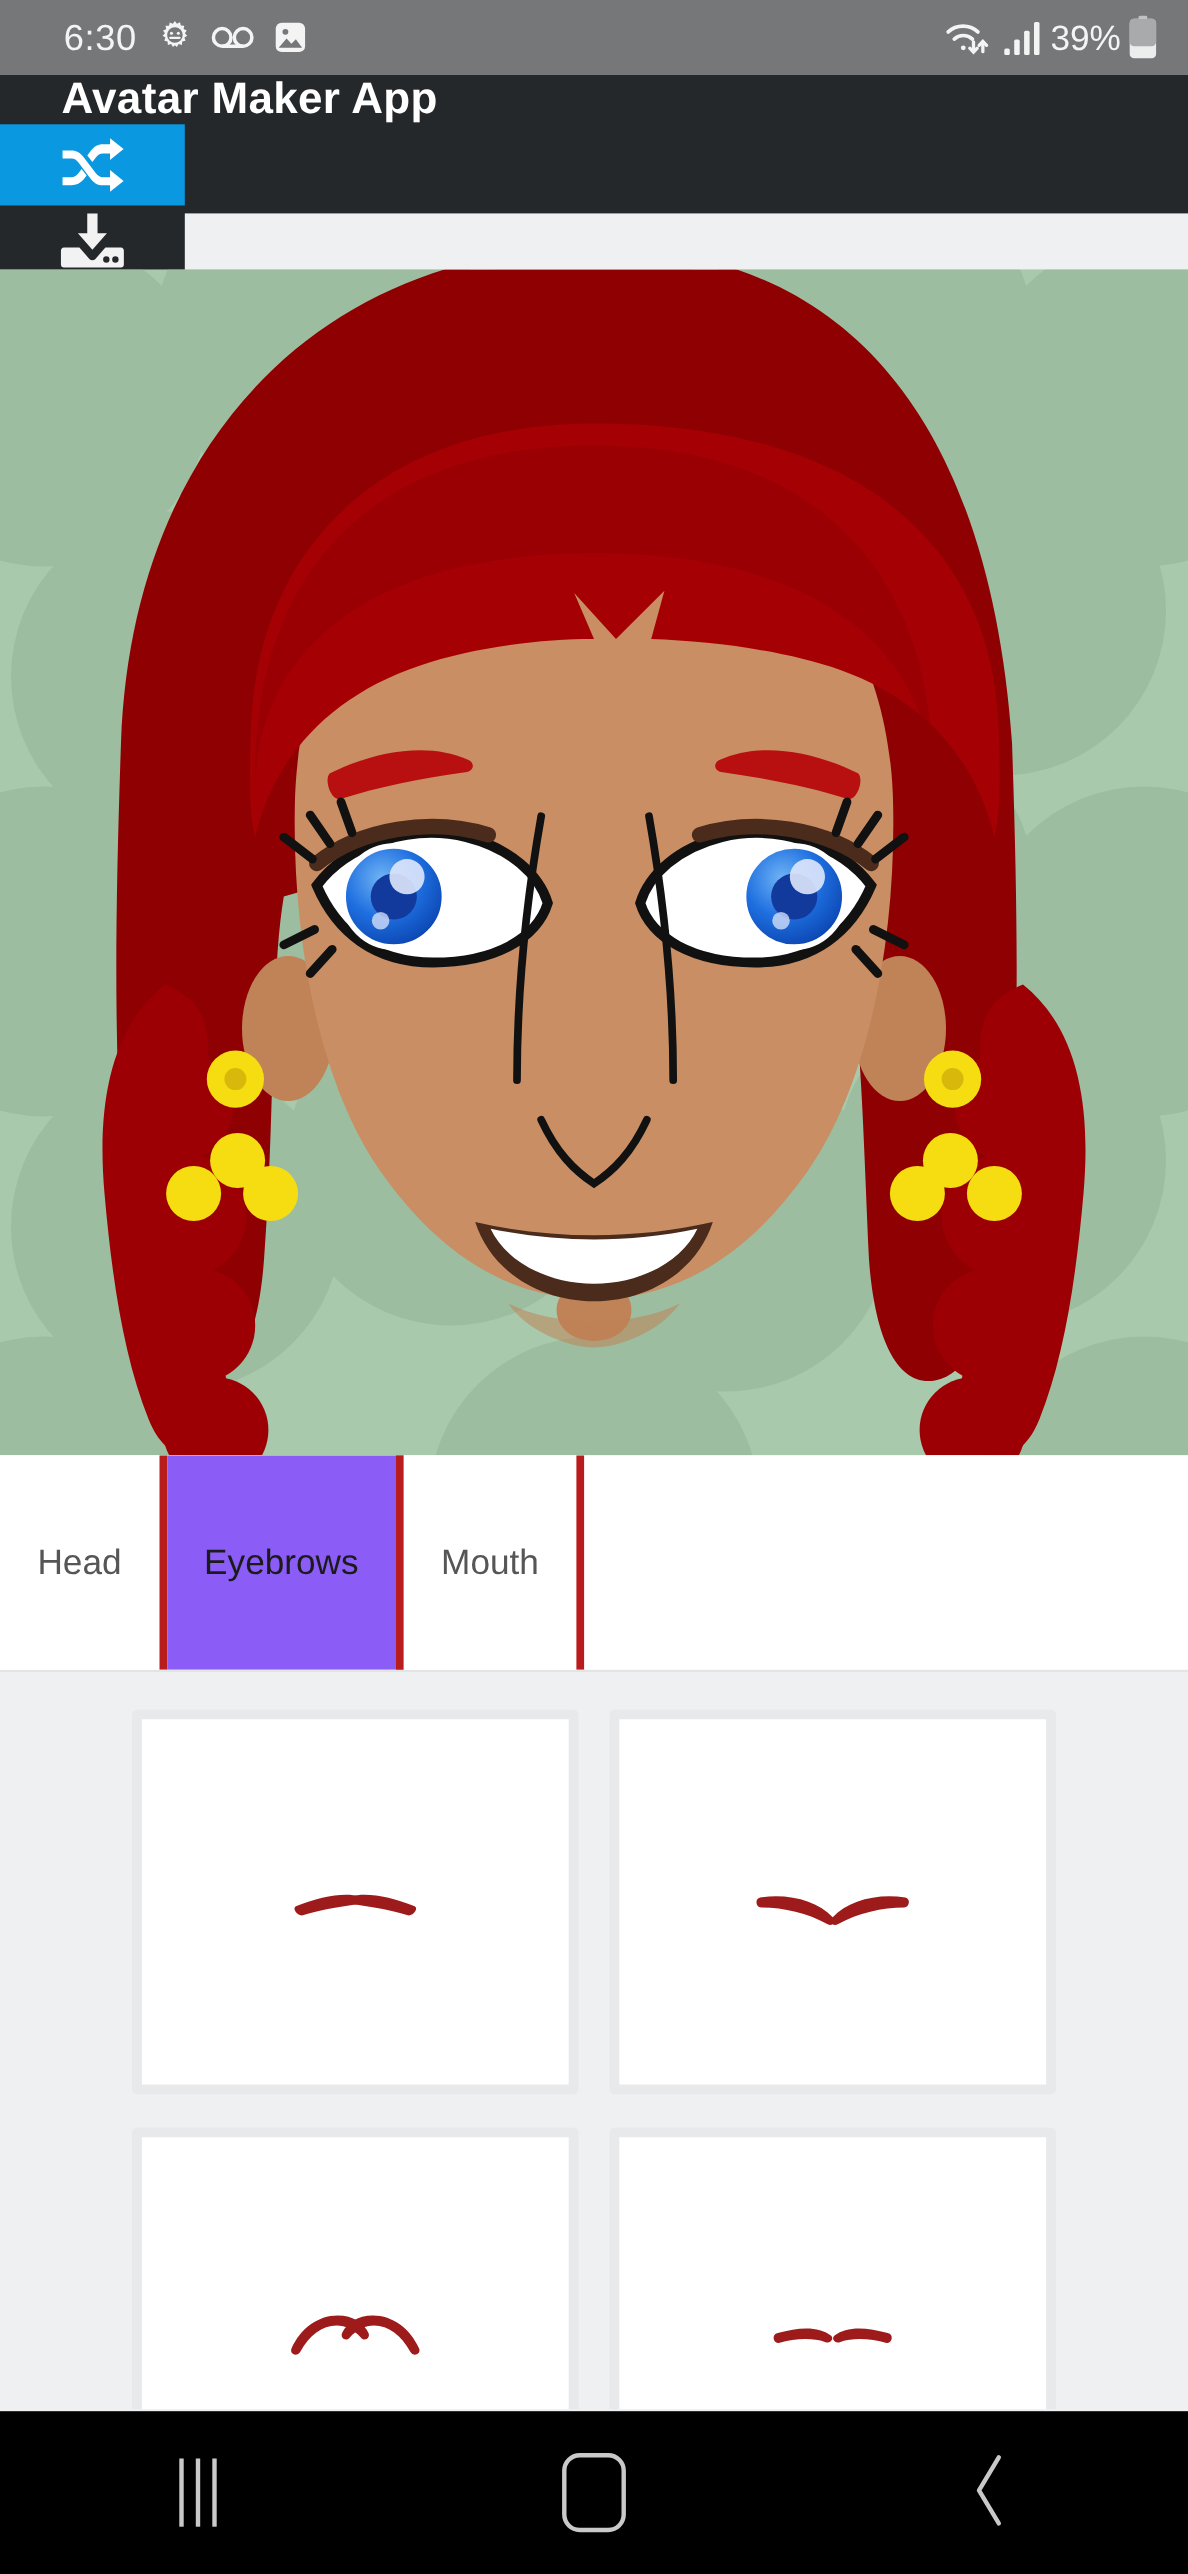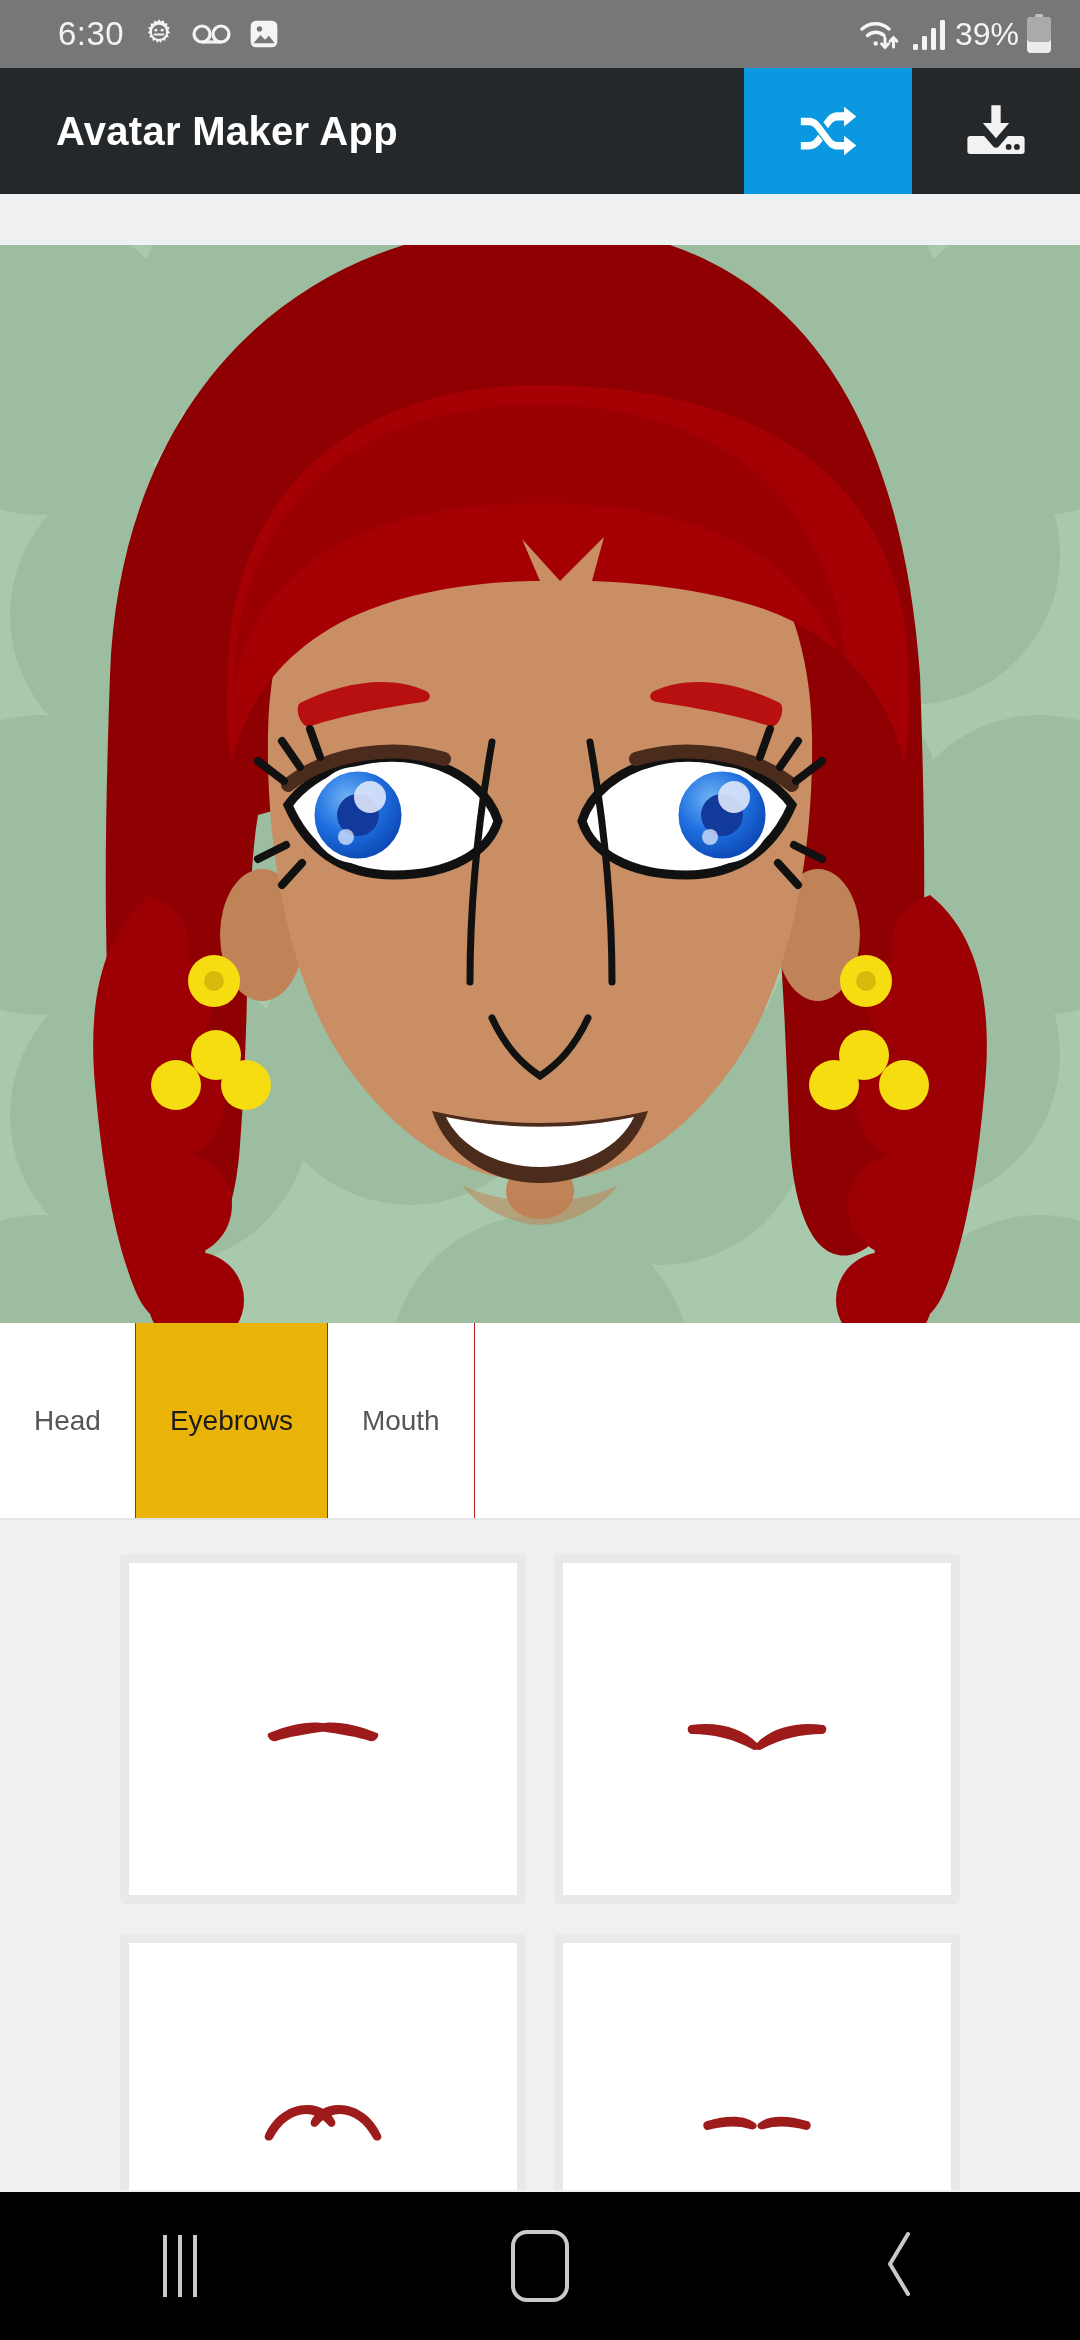--- a/index.html
+++ b/index.html
@@ -17,21 +17,21 @@
   .sb-time{ font-size:33px; letter-spacing:.5px; font-weight:400; }
   .sb-left-icons{ display:flex; align-items:center; gap:16px; margin-left:18px; }
   .sb-spacer{ flex:1; }
   .sb-right{ display:flex; align-items:center; gap:7px; }
   .sb-batt-text{ font-size:32px; letter-spacing:0; }
   .icon-svg{ display:block; }
 
   
   .appbar{
     position:absolute; top:68px; left:0; width:1080px; height:126px;
-    background:#25282a; display:flex; align-items:stretch;
+    background:#25282a; display:flex; align-items:stretch;flex-direction:column;
   }
   .appbar-title{
     flex:1; display:flex; align-items:center; padding-left:56px;
     color:#ffffff; font-size:40px; font-weight:bold; letter-spacing:.3px;
   }
   .appbar-btn{
     width:168px; display:flex; align-items:center; justify-content:center;
     cursor:pointer;
   }
   .appbar-btn.shuffle{ background:#0a99e0; }
@@ -46,24 +46,24 @@
 
   
   .tabbar{
     position:absolute; top:1323px; left:0; width:1080px; height:197px;
     background:#ffffff; display:flex; align-items:stretch;
     border-bottom:2px solid #e3e4e6; overflow:hidden;
   }
   .tab{
     display:flex; align-items:center; justify-content:center;
     padding:0 34px; background:#ffffff; color:#565656;
-    font-size:28px; white-space:nowrap; cursor:pointer;
-    border-right:1px solid #b91c1c;
-  }
-  .tab.active{ background:#eab308; color:#1b1b1b; }
+    font-size:32px; white-space:nowrap; cursor:pointer;
+    border-right:7px solid #b91c1c;
+  }
+  .tab.active{ background:#8b5cf6; color:#1b1b1b; }
 
   
   .grid{
     position:absolute; top:1520px; left:0; width:1080px; height:670px;
     background:#eff0f1; padding:34px 120px 0 120px;
     display:grid; grid-template-columns:1fr 1fr; gap:30px 28px;
     overflow:hidden;
   }
   .thumb{
     background:#ffffff; border:9px solid #e8e9eb; border-radius:5px;

